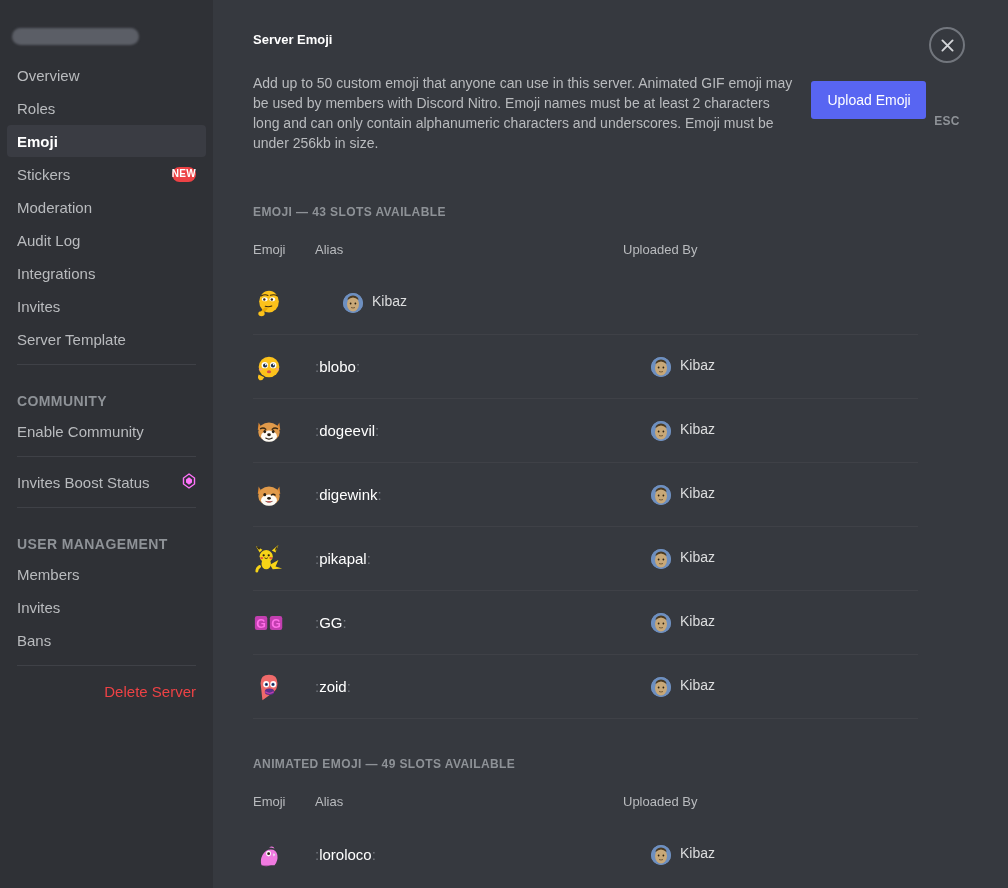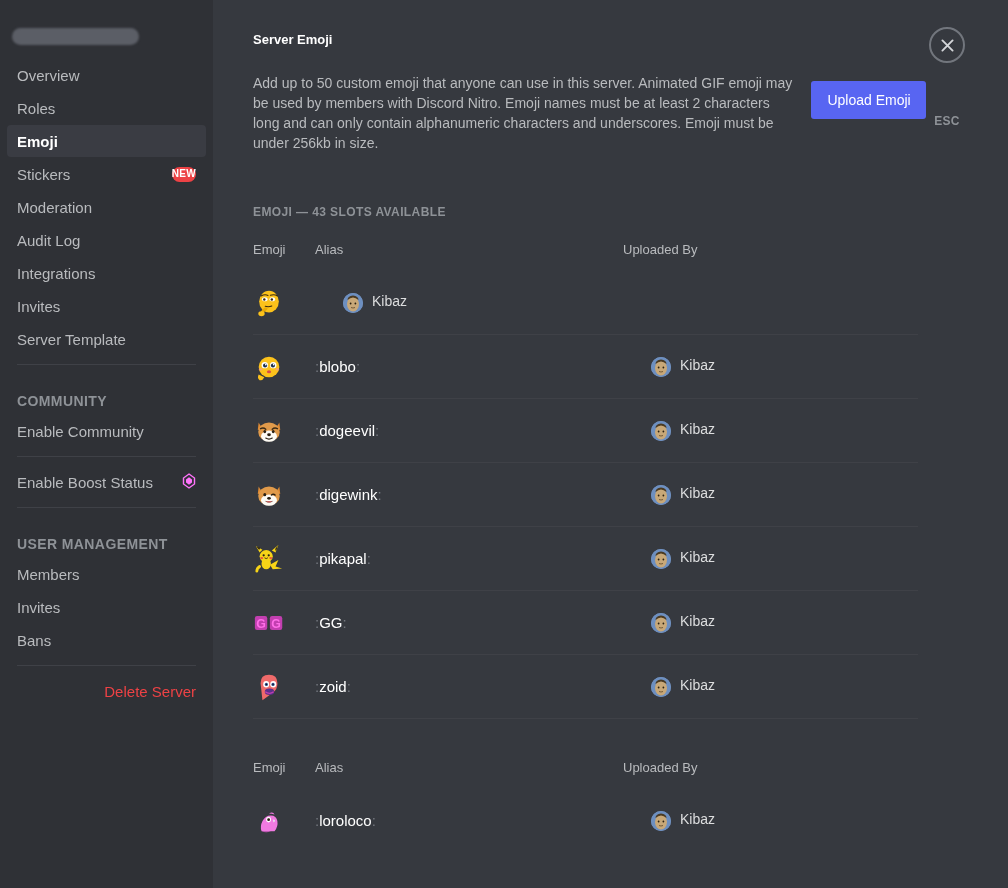--- a/index.html
+++ b/index.html
@@ -291,21 +291,21 @@
 
     <div class="section-header">COMMUNITY</div>
 
     <div class="nav-item">
       <span class="nav-label">Enable Community</span>
     </div>
 
     <div class="nav-divider"></div>
 
     <div class="nav-item">
-      <span class="nav-label">Enable Boost Status</span>
+      <span class="nav-label">Invites Boost Status</span>
       <span class="boost-icon">
         <svg width="14" height="16" viewBox="0 0 14 16">
           <path d="M7 1 L12.5 5 L12.5 11 L7 15 L1.5 11 L1.5 5 Z" fill="none" stroke="#ff73fa" stroke-width="1.4"></path>
           <path d="M7 4.2 L10 6.4 L10 9.6 L7 11.8 L4 9.6 L4 6.4 Z" fill="#ff73fa"></path>
         </svg>
       </span>
     </div>
 
     <div class="nav-divider"></div>
 
@@ -598,20 +598,21 @@
               </svg>
             </div>
             <span class="uploader-name">Kibaz</span>
           </div>
         </div>
       </div>
 
     </section>
 
     <section class="emoji-section animated">
+      <div class="section-title">ANIMATED EMOJI — 49 SLOTS AVAILABLE</div>
 
       <div class="table-head">
         <div class="col-emoji">Emoji</div>
         <div class="col-alias">Alias</div>
         <div class="col-uploader">Uploaded By</div>
       </div>
 
       <div class="emoji-row no-border">
         <div class="col-emoji">
           <div class="emoji-glyph">

